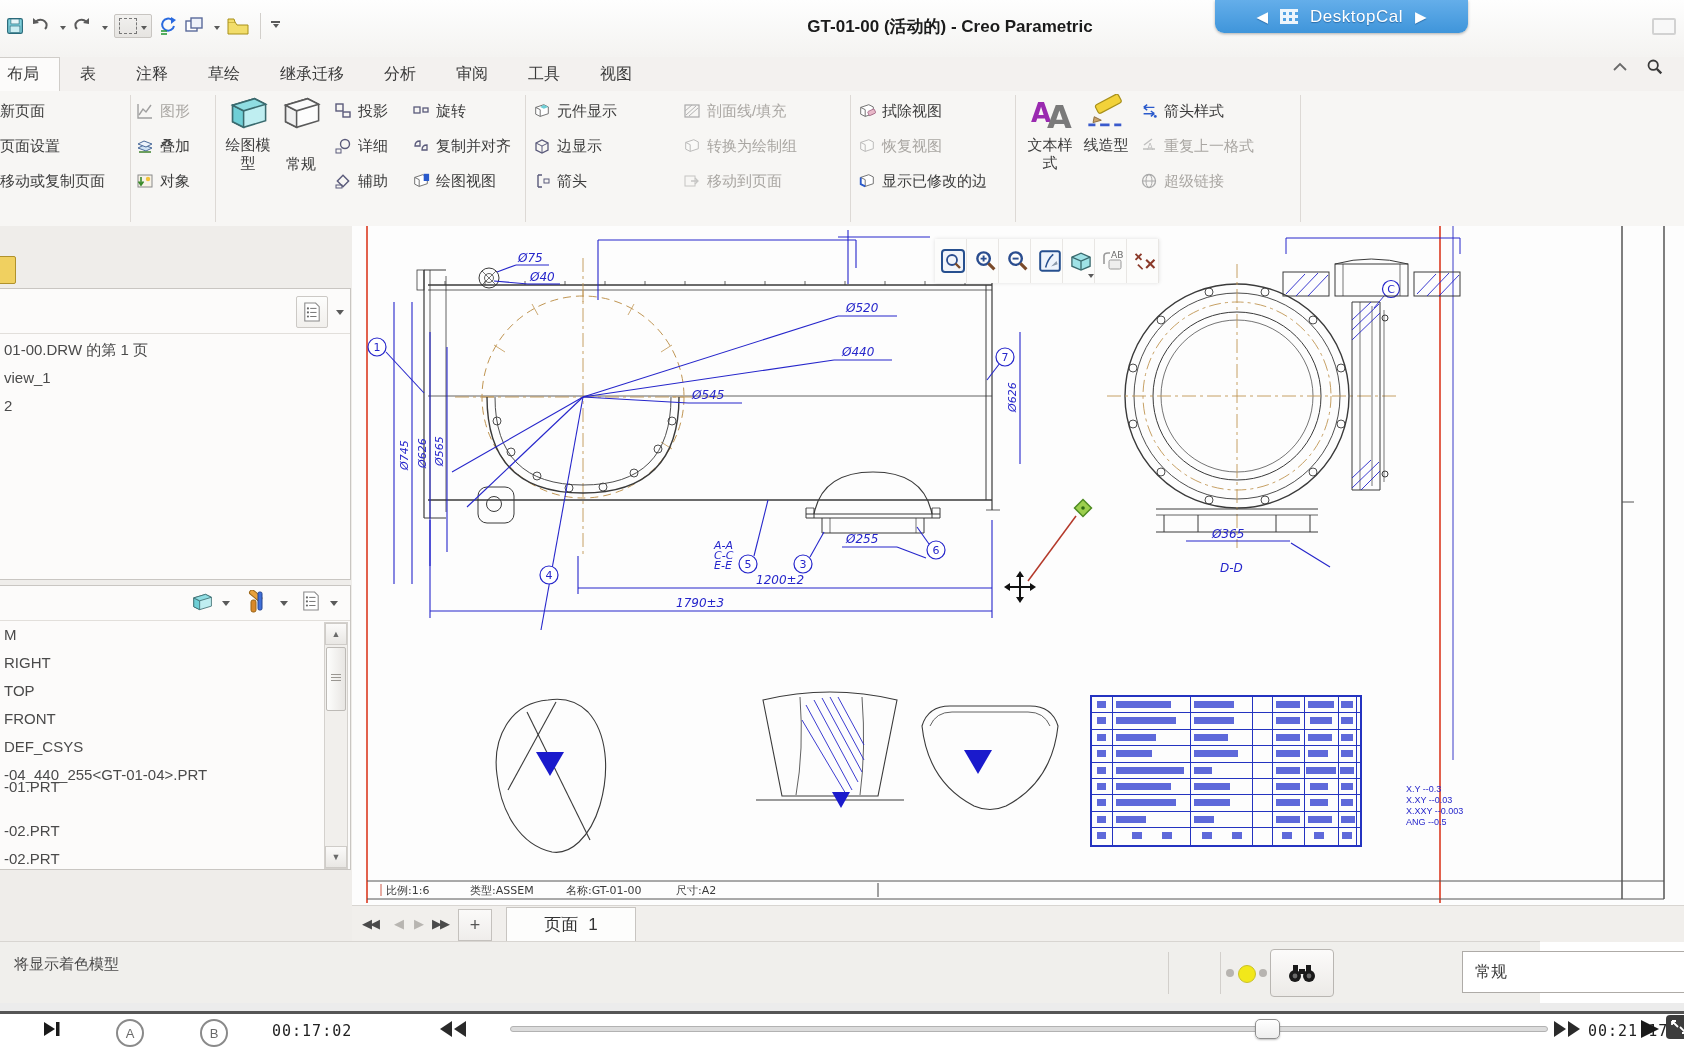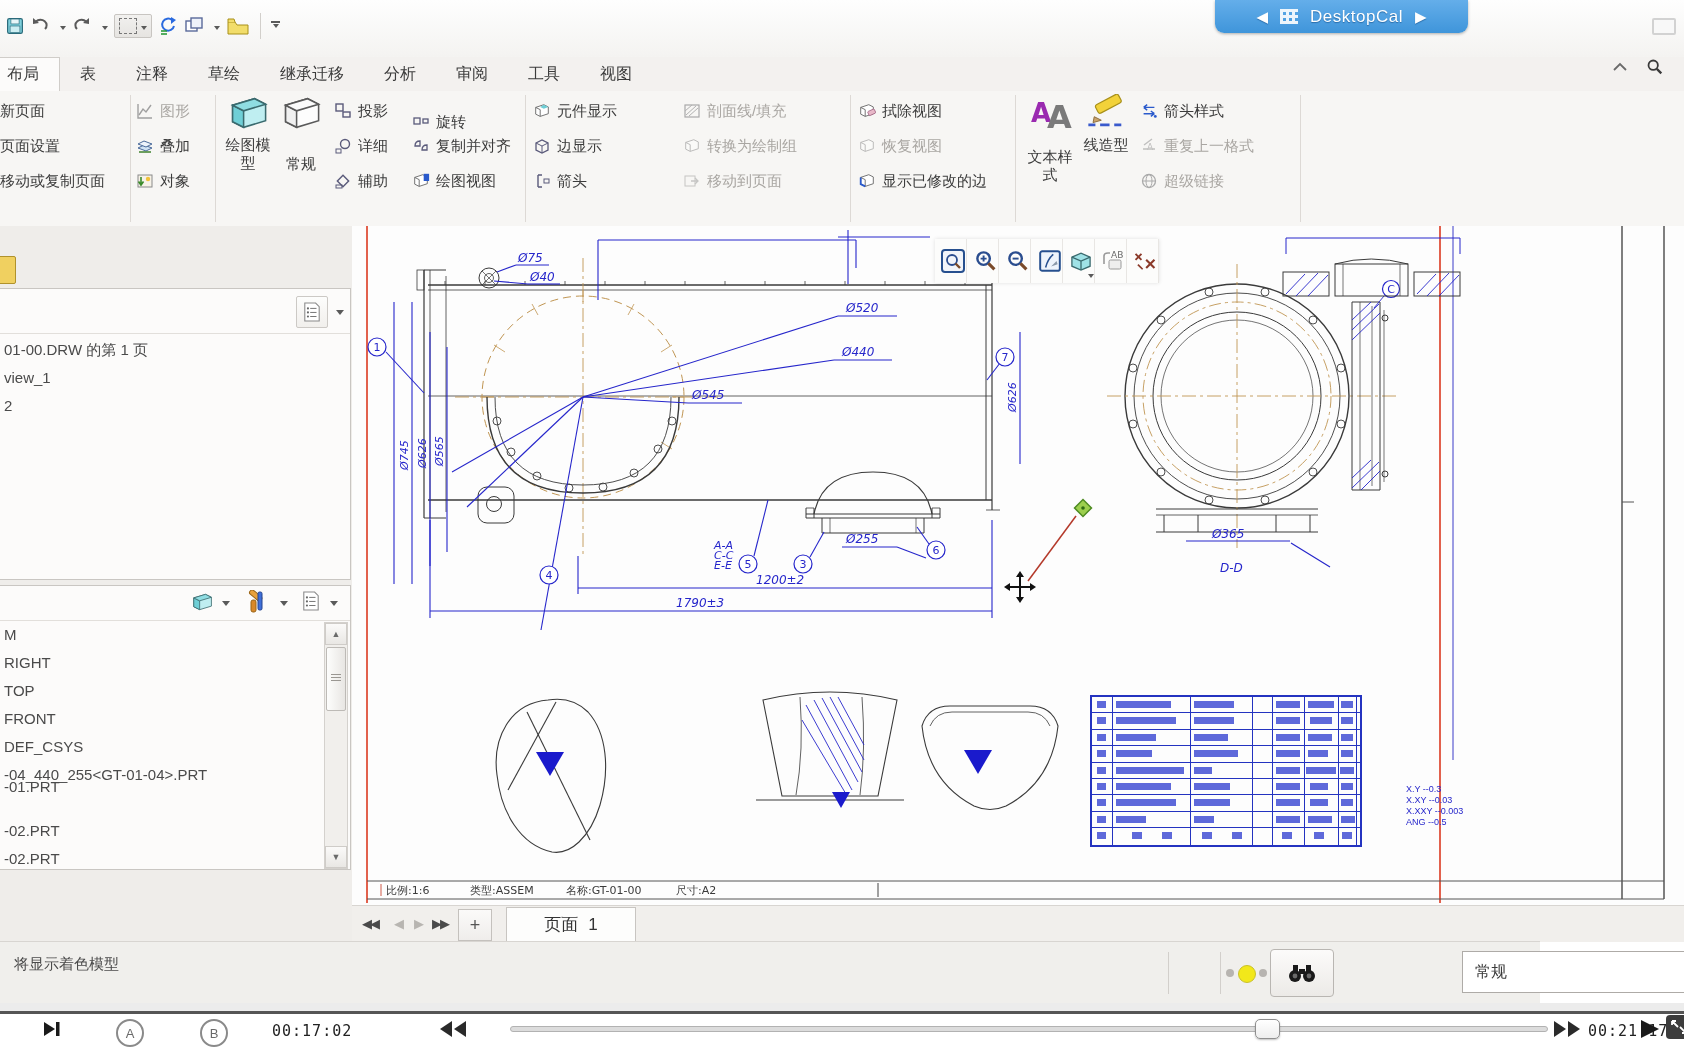--- a/index.html
+++ b/index.html
@@ -237,20 +237,21 @@
       <span class="caret sm"></span>
       <svg width="24" height="22">
           <use href="#sym-folder"></use>
         </svg>
       <span style="width:1px;height:26px;background:#d2cfcb;margin:0 4px;"></span>
       <span style="display:inline-flex;flex-direction:column;align-items:center;">
         <span style="width:9px;height:2px;background:#5a5a5a;margin-bottom:1px;"></span>
         <span class="caret sm" style="margin-left:0;transform:none;"></span>
       </span>
     </div>
+    <div class="abs title">GT-01-00 (活动的) - Creo Parametric</div>
     <div class="abs dcal">
       <span class="arr">◀</span>
       <span class="dotgrid"></span>
       <span class="lbl">DesktopCal</span>
       <span class="arr">▶</span>
     </div>
     <div class="abs winfrag"></div>
   </div>
 
   <div class="abs tabrow">
@@ -354,21 +355,21 @@
         <rect x="2" y="12" width="5" height="4" fill="none" stroke="#5a5a7a"></rect>
         </svg>
       <span class="txt">详细</span>
       </div>
     <div class="ritem" style="left:334px;top:76px;">
       <svg class="ic16">
           <use href="#sym-diamond"></use>
         </svg>
       <span class="txt">辅助</span>
       </div>
-    <div class="ritem" style="left:412px;top:17px;justify-content:flex-end;">
+    <div class="ritem" style="left:412px;top:6px;justify-content:flex-end;">
       <svg class="ic16" viewBox="0 0 18 18">
         <rect x="2" y="5" width="6" height="6" fill="none" stroke="#5a5a7a" stroke-width="1.3"></rect>
         <rect x="11" y="6" width="5" height="4" fill="none" stroke="#5a5a7a" stroke-width="1.3"></rect>
         </svg>
       <span class="txt">旋转</span>
       </div>
     <div class="ritem" style="left:412px;top:41px;">
       <svg class="ic16" viewBox="0 0 18 18">
         <path d="M3 9 Q3 4 8 4 L8 9 Z" fill="none" stroke="#5a5a7a" stroke-width="1.3"></path>
         <path d="M10 13 Q10 8 15 8 L15 13 Z" fill="none" stroke="#5a5a7a" stroke-width="1.3"></path>
@@ -443,21 +444,21 @@
           <path d="M3 5 L3 12.5 L8 15" fill="none" stroke="#2a5acc" stroke-width="2"></path>
         </svg>
       <span class="txt">显示已修改的边</span>
       </div>
 
     <div class="bigbtn" style="left:1022px;width:56px;">
       <svg width="46" height="40" viewBox="0 0 46 40">
         <text x="4" y="28" font-size="26" font-weight="bold" fill="#9a2ab0">A</text>
         <text x="20" y="34" font-size="32" font-weight="bold" fill="#7a7a7a">A</text>
       </svg>
-      <span style="margin-top:14px;">文本样式</span>
+      <span style="margin-top:2px;">文本样式</span>
       </div>
     <div class="bigbtn" style="left:1082px;width:48px;">
       <svg width="40" height="36">
           <use href="#sym-pencil"></use>
         </svg>
       <span style="margin-top:6px;">线造型</span>
       </div>
 
     <div class="ritem" style="left:1140px;top:6px;">
       <svg class="ic16" viewBox="0 0 20 18">

